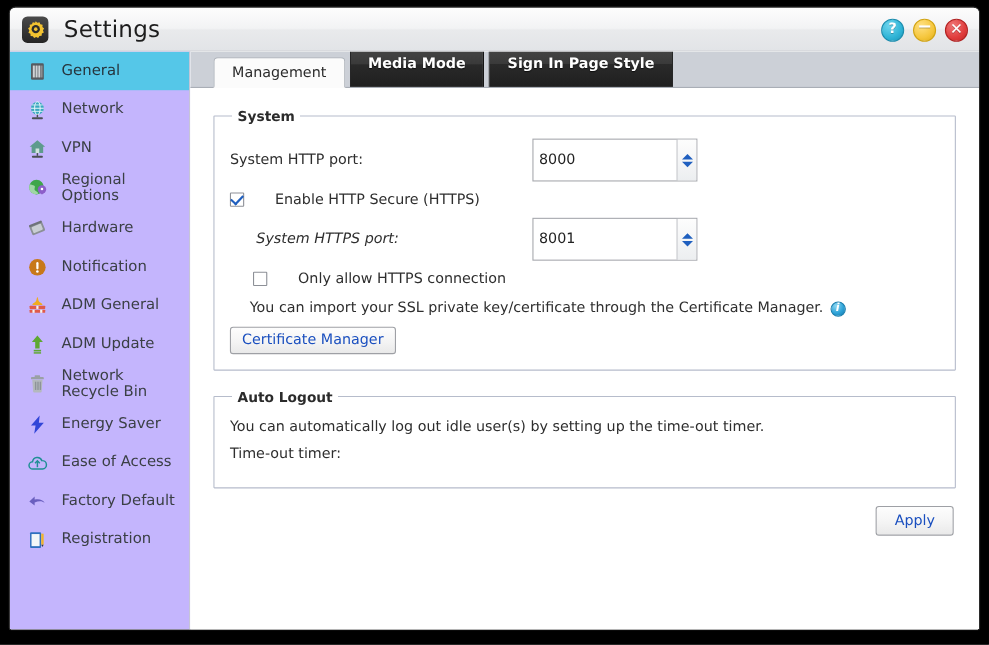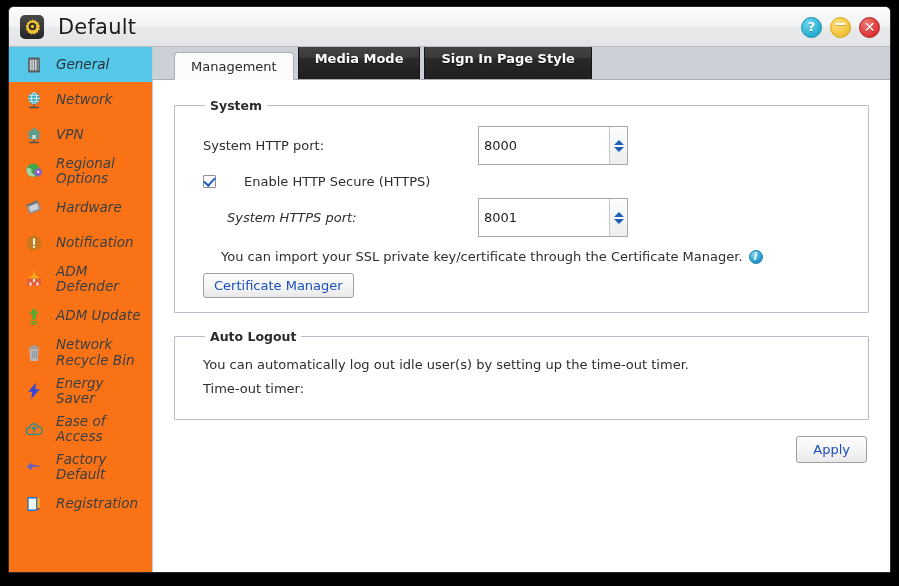--- a/index.html
+++ b/index.html
@@ -72,27 +72,26 @@
   
   #body {
     position: relative;
     height: 526px;
     display: flex;
     background: #ffffff;
   }
 
   
   #sidebar {
-    width: 144px;
-    flex: none;
-    background: #f97316;
+    width: 164px;
+    flex: none;
+    background: #c4b5fd;
     border-right: 1px solid #c6c9ce;
     padding-top: 0px;
     overflow: hidden;
-    font-style: italic;
   }
   .nav-item {
     display: flex;
     align-items: center;
     min-height: 35px;
     padding: 4px 6px 4px 14px;
     cursor: pointer;
     color: #3a3f44;
     font-size: 13.5px;
   }
@@ -153,21 +152,21 @@
   #panel {
     padding: 18px 21px 0 21px;
     background: #ffffff;
     height: 493px;
   }
 
   fieldset {
     border: 1px solid #b6bccb;
     border-radius: 1px;
     margin: 0 0 16px 0;
-    padding: 4px 14px 14px 28px;
+    padding: 4px 14px 14px 14px;
   }
   legend {
     font-size: 12.5px;
     font-weight: bold;
     color: #2b2b2b;
     padding: 0 5px;
     margin-left: 2px;
   }
 
   .row {
@@ -307,21 +306,21 @@
 <div id="window">
 
   <div id="titlebar">
     <div class="app-icon">
       <svg class="gear-svg" width="17" height="17" viewBox="0 0 24 24" aria-hidden="true">
         <path fill="#f2c230" d="M12 1.8l2 2.1 2.8-.9 1.1 2.8 2.9.6-.3 2.9 2.3 1.8-1.6 2.4 1.2 2.7-2.6 1.4-.2 2.9-2.9.2-1.6 2.5-2.6-1.2-2.6 1.2L8.3 21l-2.9-.2-.2-2.9-2.6-1.4 1.2-2.7L2.2 11l2.3-1.8-.3-2.9 2.9-.6L8.2 3l2.8.9z"></path>
         <circle cx="12" cy="12" r="5.3" fill="#2c2c2c"></circle>
         <circle cx="12" cy="12" r="2.3" fill="#f2c230"></circle>
       </svg>
     </div>
-    <div id="app-title">Default</div>
+    <div id="app-title">Settings</div>
     <div class="win-btns">
       <div class="win-btn win-help">
           <span>?</span>
         </div>
       <div class="win-btn win-min">
           <span>−</span>
         </div>
       <div class="win-btn win-close">
           <span>✕</span>
         </div>
@@ -413,21 +412,21 @@
         <span class="nav-ico">
           <svg width="20" height="20" viewBox="0 0 24 24">
               <path d="M12 2c1.4 2.6.6 4.2 2 5.6 1.3 1.3 3 1.1 3.6 3.4H6.4C7 8.7 8.7 8.9 10 7.6 11.4 6.2 10.6 4.6 12 2z" fill="#f0ab20"></path>
               <rect x="3.5" y="12" width="17" height="3.4" rx="0.6" fill="#e05a4a"></rect>
               <rect x="3.5" y="16.3" width="17" height="3.4" rx="0.6" fill="#e05a4a"></rect>
               <rect x="10.8" y="12" width="2.4" height="3.4" fill="#f5f2ef"></rect>
               <rect x="6.6" y="16.3" width="2.4" height="3.4" fill="#f5f2ef"></rect>
               <rect x="15" y="16.3" width="2.4" height="3.4" fill="#f5f2ef"></rect>
             </svg>
         </span>
-        <span class="nav-label">ADM Defender</span>
+        <span class="nav-label">ADM General</span>
       </div>
 
       <div class="nav-item">
         <span class="nav-ico">
           <svg width="20" height="20" viewBox="0 0 24 24">
               <path d="M12 2.5l6 7h-3.6v7H9.6v-7H6z" fill="#5ea832"></path>
               <rect x="8" y="18" width="8" height="1.8" fill="#5ea832"></rect>
               <rect x="8" y="20.6" width="8" height="1.6" fill="#5ea832"></rect>
             </svg>
         </span>
@@ -530,20 +529,24 @@
             <span class="lbl indent">System HTTPS port:</span>
             <div class="spin-wrap">
               <input type="text" value="8001" style="">
               <div class="spin-btns">
                 <span class="tri-up"></span>
                 <span class="tri-dn"></span>
               </div>
             </div>
           </div>
 
+          <div class="cb-row indent">
+            <span class="cbox"></span>
+            <span>Only allow HTTPS connection</span>
+          </div>
 
           <div class="note">
             <span>You can import your SSL private key/certificate through the Certificate Manager.</span>
             <span class="info-ico">i</span>
           </div>
 
           <button class="btn">Certificate Manager</button>
         </fieldset>
 
         <fieldset>

